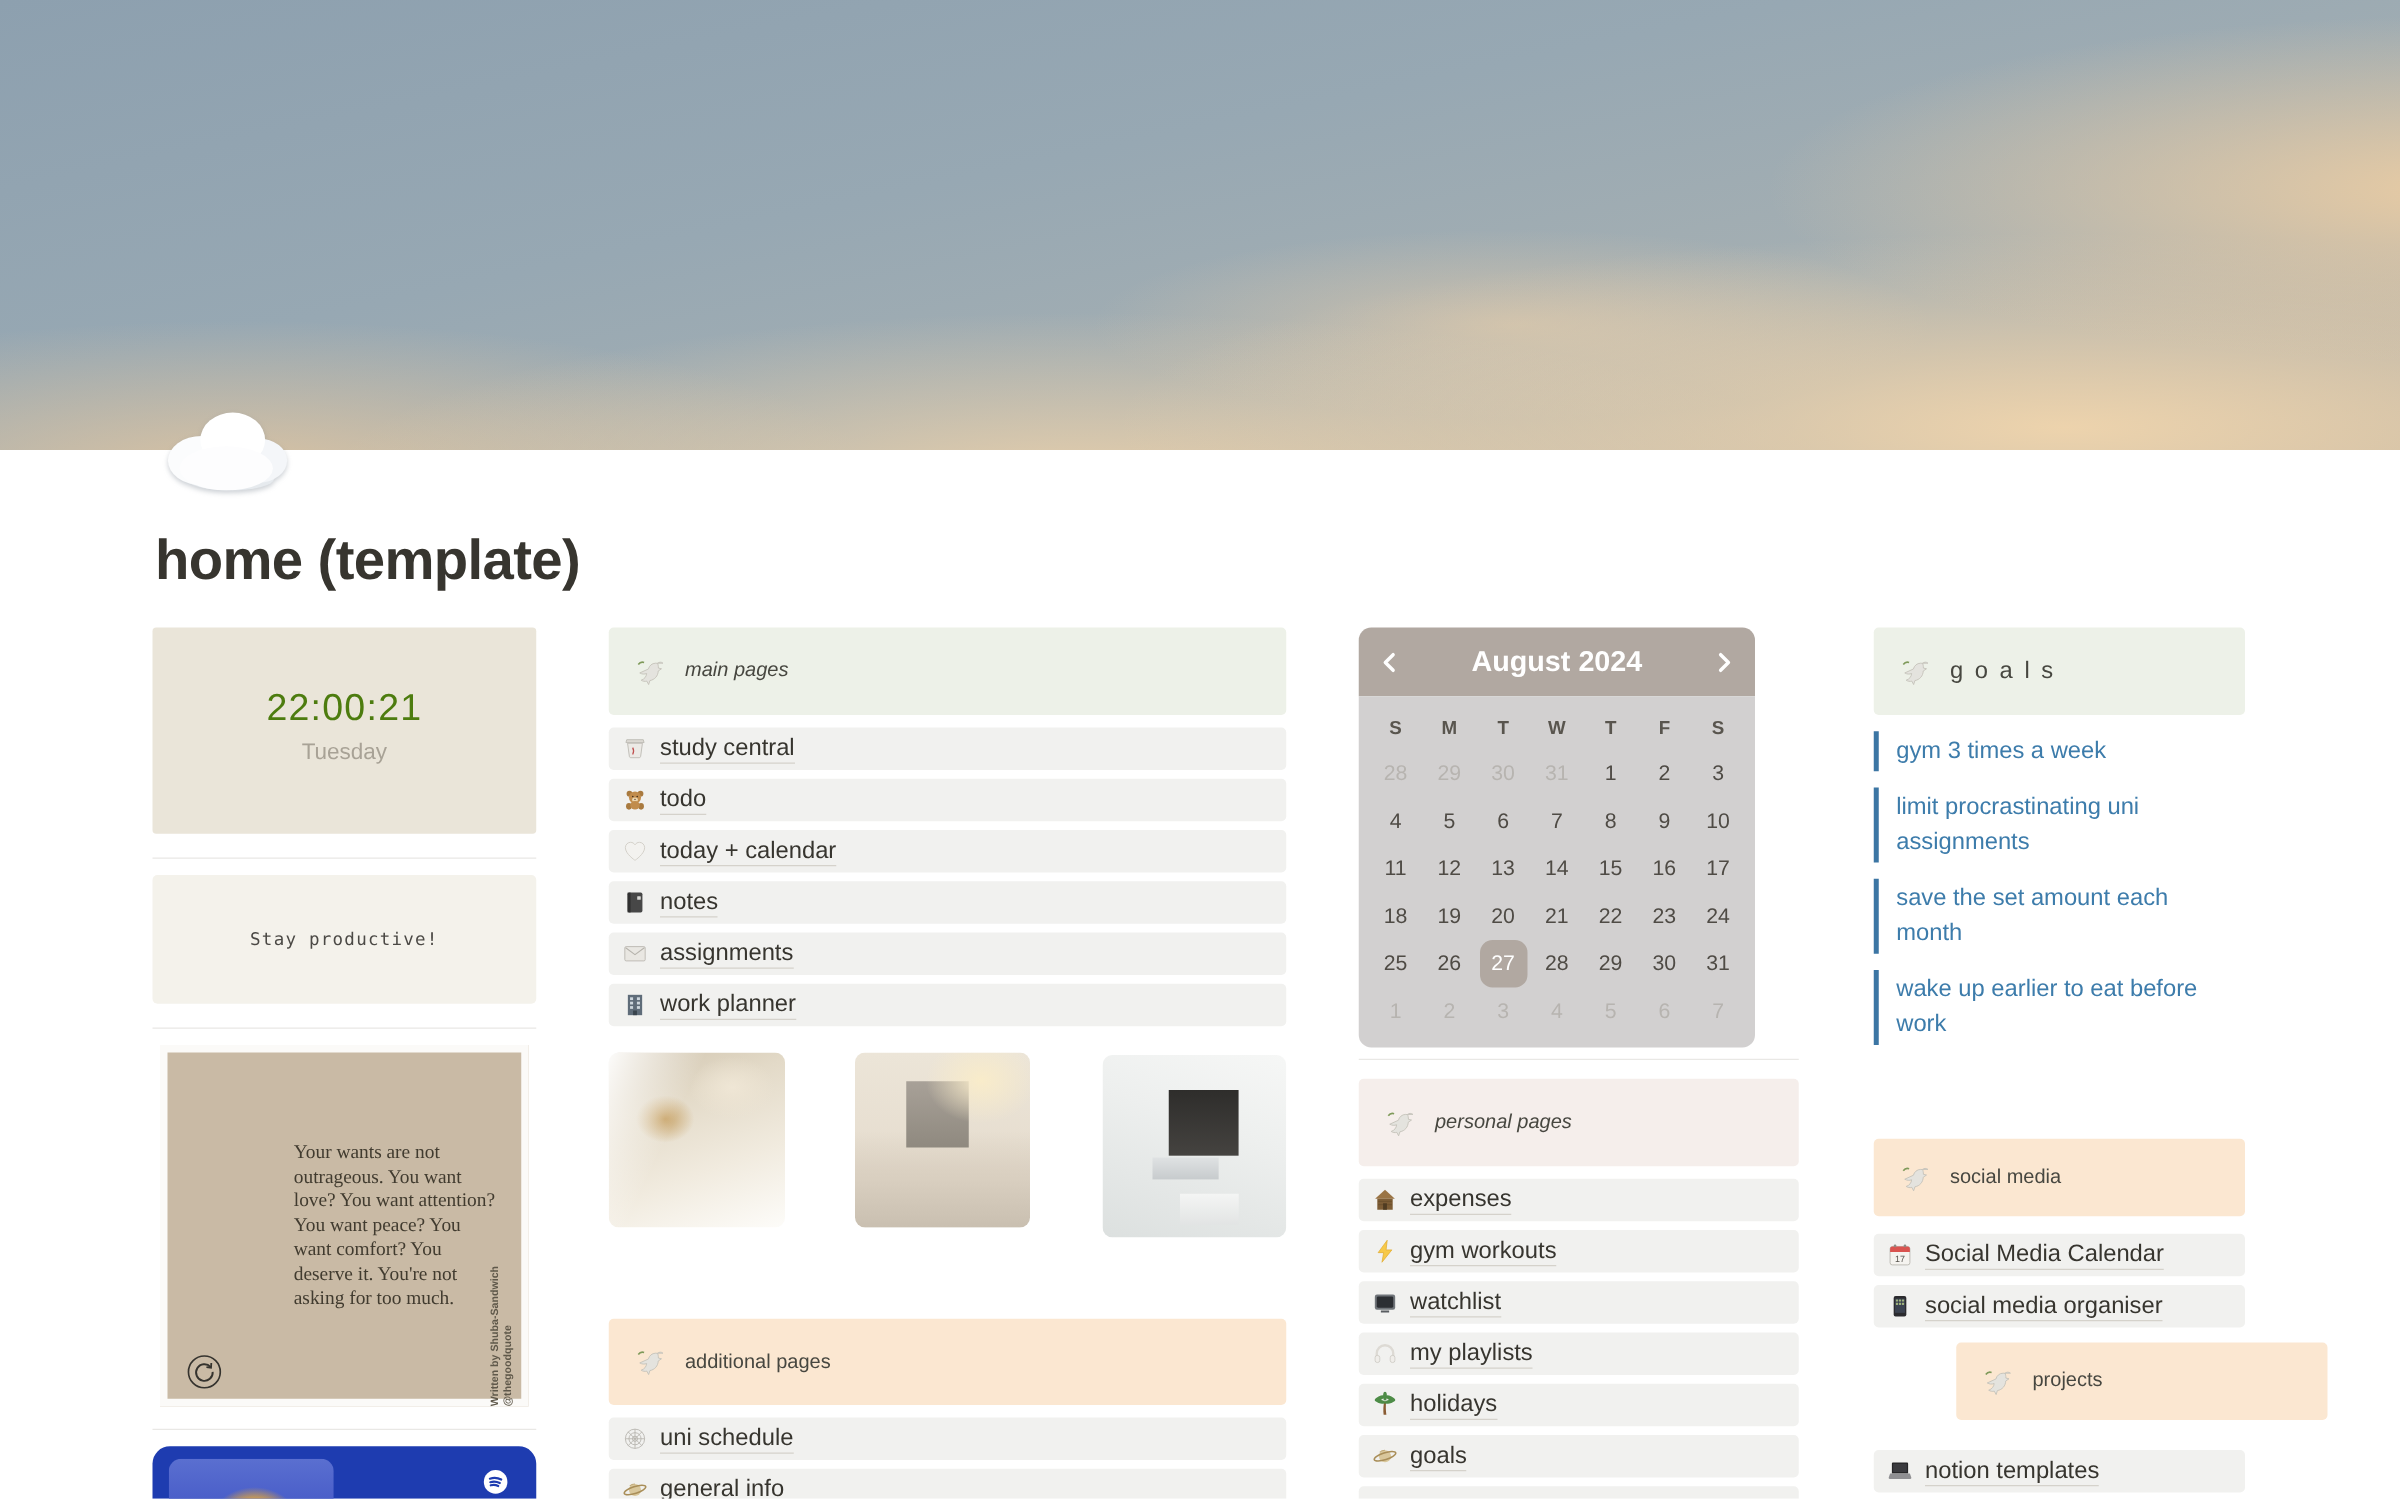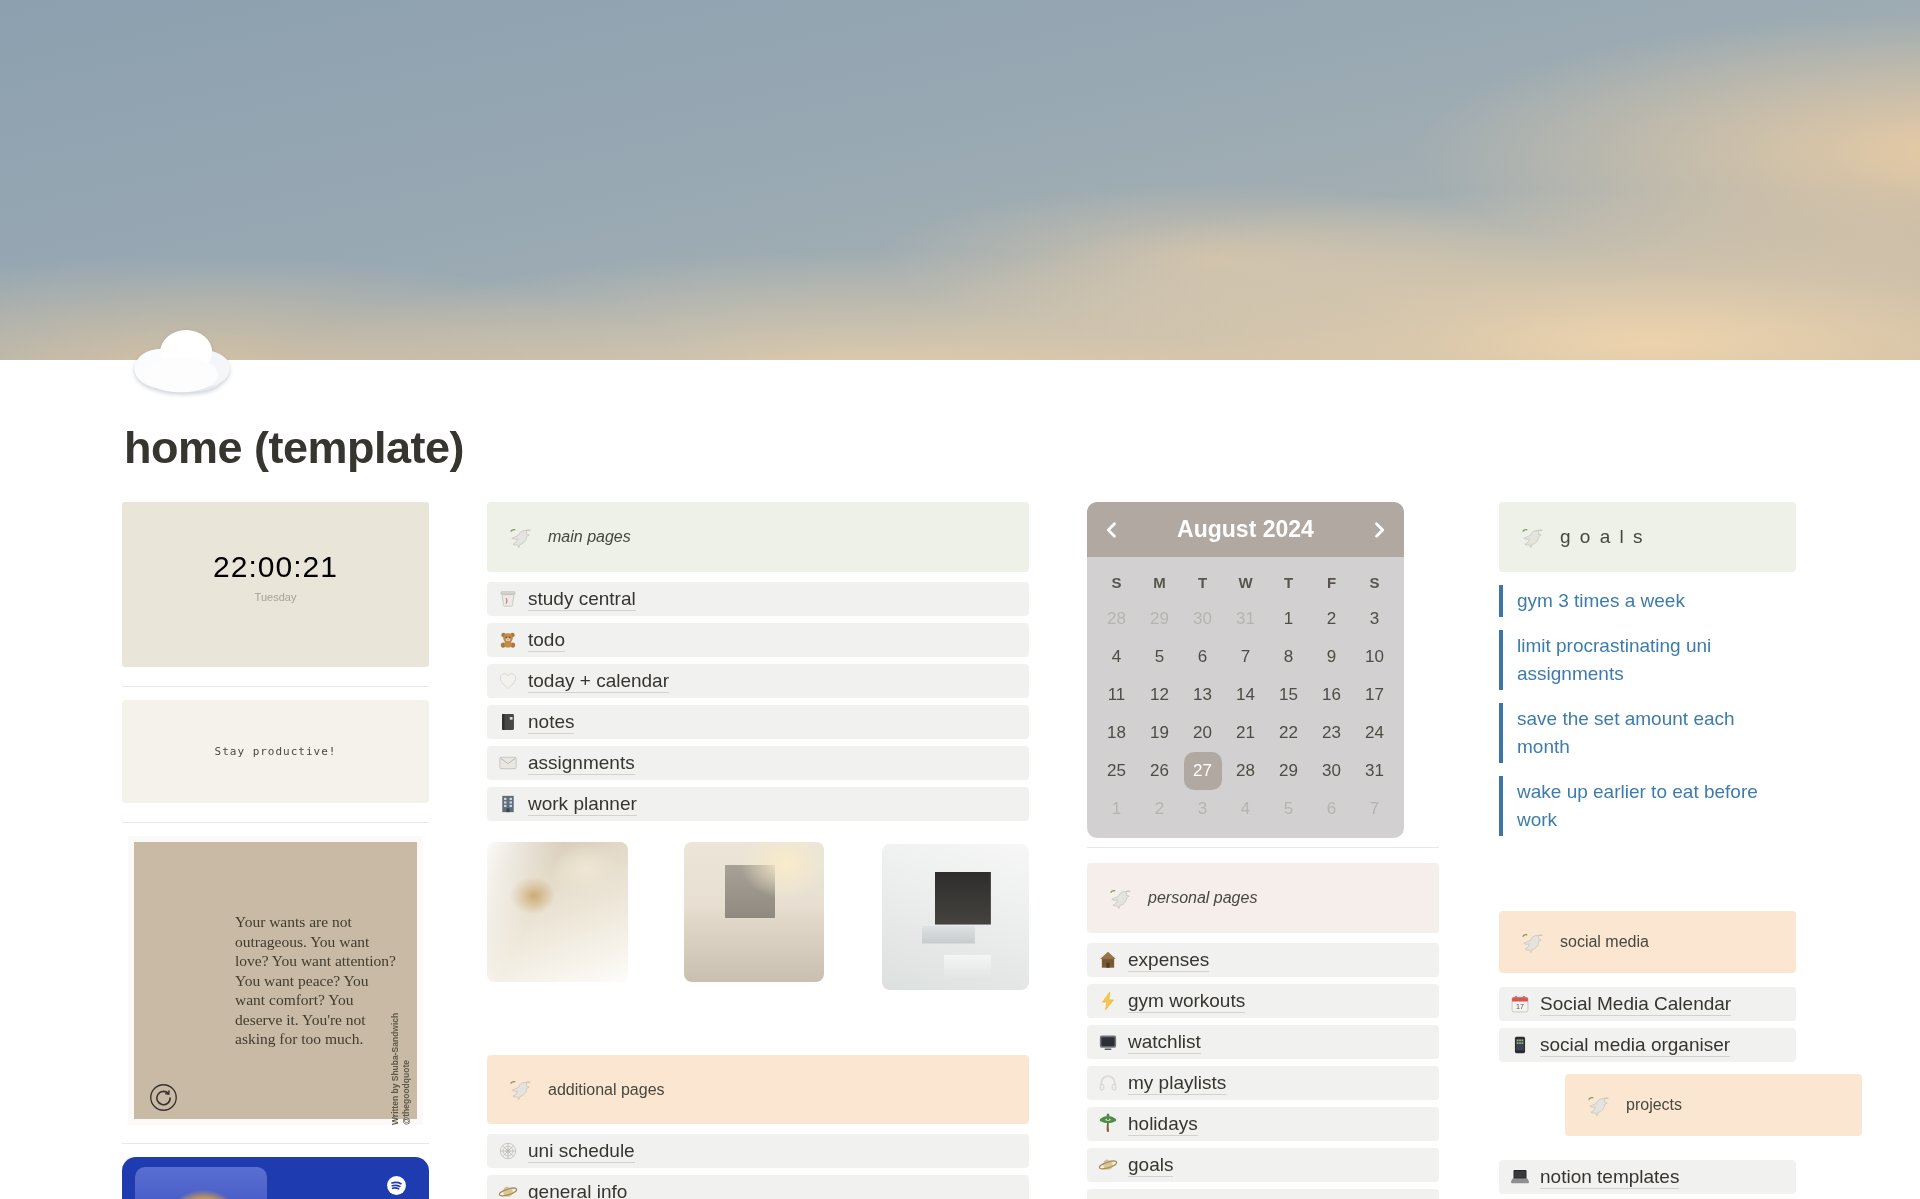--- a/index.html
+++ b/index.html
@@ -58,26 +58,26 @@
   .row-icon{width:22px;height:22px;flex:0 0 auto;}
   .row-icon svg{width:100%;height:100%;}
   .row-label{font-size:19px;font-weight:500;color:var(--link_text);line-height:23px;
     border-bottom:1.5px solid #d5d2cb;white-space:nowrap;}
   .partial-row{position:absolute;left:1087px;top:1189px;width:352px;height:34px;
     background:var(--row_gray);border-radius:4px;}
 
   
   .clock{position:absolute;left:122px;top:502px;width:307px;height:165px;
     background:var(--clock_beige);border-radius:3px;text-align:center;}
-  .clock-time{margin-top:48px;font-size:30px;color:#000000;letter-spacing:1px;}
-  .clock-day{margin-top:7px;font-size:11px;color:#a8a296;}
+  .clock-time{margin-top:48px;font-size:30px;color:#4d7c0f;letter-spacing:1px;}
+  .clock-day{margin-top:7px;font-size:18px;color:#a8a296;}
 
   .motivation{position:absolute;left:122px;top:700px;width:307px;height:103px;
     background:#f4f2eb;border-radius:4px;display:flex;align-items:center;justify-content:center;
-    font-family:"DejaVu Sans Mono",monospace;font-size:11px;color:#4b4945;letter-spacing:1px;}
+    font-family:"DejaVu Sans Mono",monospace;font-size:14px;color:#4b4945;letter-spacing:1px;}
 
   .quote-card{position:absolute;left:128px;top:836px;width:295px;height:289px;
     background:var(--quote_tan);box-shadow:0 0 0 6px #fbfaf8 inset;}
   .quote-text{position:absolute;left:78px;top:76px;width:178px;
     font-family:"Liberation Serif",serif;font-size:15.5px;line-height:19.5px;color:#413b2f;
     white-space:pre-line;margin-left:29px;}
   .refresh{position:absolute;left:20px;bottom:12px;width:31px;height:31px;cursor:pointer;}
   .refresh svg{width:100%;height:100%;}
   .attribution{position:absolute;left:262px;top:289px;transform:rotate(-90deg);
     transform-origin:left top;font-size:8.5px;font-weight:700;line-height:10.5px;

